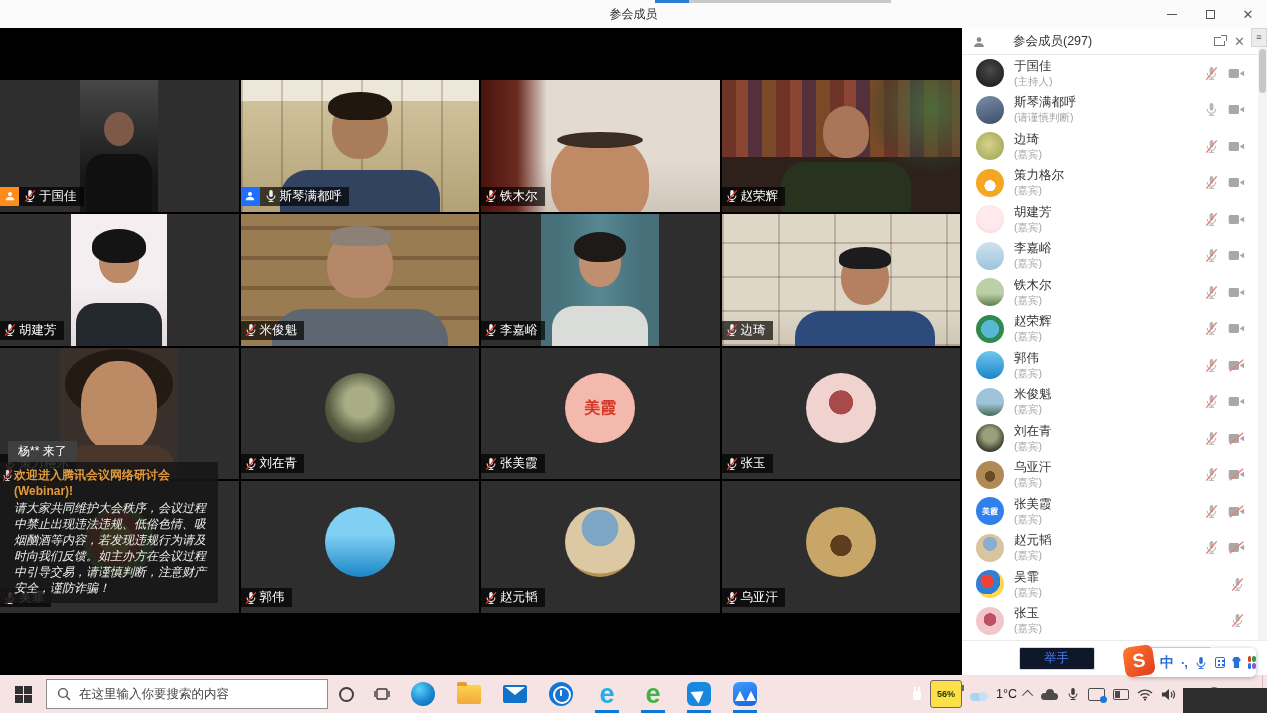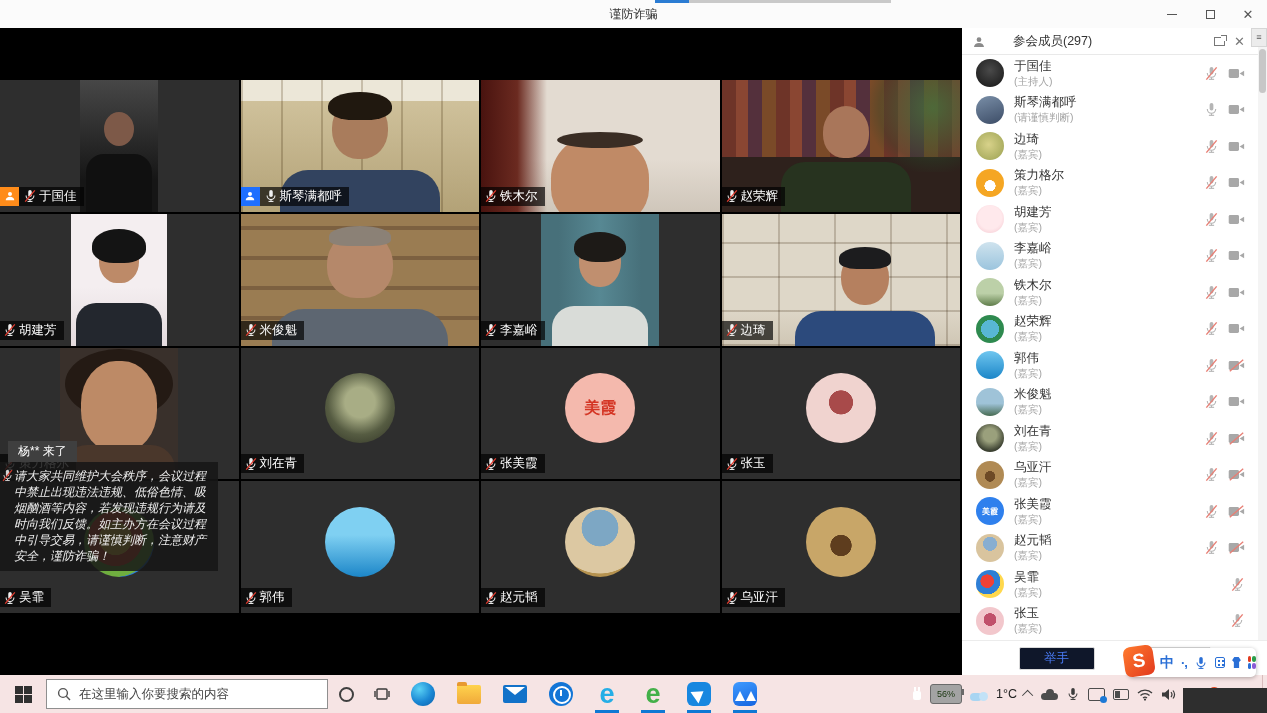--- a/index.html
+++ b/index.html
@@ -132,21 +132,21 @@
   .i-plane{width:24px;height:24px;border-radius:6px;background:#1787e0;display:flex;align-items:center;justify-content:center;}
   .i-plane::before{content:"";border-left:7px solid transparent;border-right:7px solid transparent;border-bottom:11px solid #fff;transform:rotate(55deg);}
   .i-meeting{width:24px;height:24px;border-radius:6px;background:linear-gradient(160deg,#3f9bff,#1464e0);display:flex;align-items:flex-end;justify-content:center;padding-bottom:5px;gap:1px;}
   .i-meeting::before,.i-meeting::after{content:"";border-left:5px solid transparent;border-right:5px solid transparent;border-bottom:10px solid #fff;}
 
   .tray{margin-left:auto;display:flex;align-items:center;gap:8px;padding-right:2px;}
   .tricon{display:flex;align-items:center;justify-content:center;}
   .t-plug{width:10px;height:15px;position:relative;}
   .t-plug::before{content:"";position:absolute;left:1px;top:4px;width:8px;height:9px;background:#fff;border-radius:2px;}
   .t-plug::after{content:"";position:absolute;left:2px;top:0;width:2px;height:4px;background:#fff;box-shadow:4px 0 0 #fff;}
-  .t-battery{width:32px;height:20px;border:1px solid #6a6a6a;border-radius:3px;background:#a3a3a3;color:#18340e;font-size:9px;font-weight:normal;display:flex;align-items:center;justify-content:center;position:relative;}
+  .t-battery{width:32px;height:28px;border:1px solid #6a6a6a;border-radius:3px;background:#fde047;color:#18340e;font-size:9px;font-weight:bold;display:flex;align-items:center;justify-content:center;position:relative;}
   .t-battery::after{content:"";position:absolute;right:-3px;top:4px;width:2px;height:6px;background:#6a6a6a;}
   .t-weather{width:18px;height:13px;position:relative;}
   .t-weather::before{content:"";position:absolute;left:0;bottom:0;width:12px;height:8px;border-radius:6px;background:#a9d5f2;}
   .t-weather::after{content:"";position:absolute;right:0;bottom:0;width:9px;height:9px;border-radius:50%;background:#c2e2f7;}
   .traytxt{font-size:12.5px;color:#222;}
   .t-chevron{width:8px;height:8px;border-left:1.6px solid #444;border-top:1.6px solid #444;transform:rotate(45deg) translateY(2px);}
   .t-cloud{width:17px;height:11px;position:relative;}
   .t-cloud::before{content:"";position:absolute;left:0;bottom:0;width:17px;height:7px;border-radius:5px;background:#4c4c4c;}
   .t-cloud::after{content:"";position:absolute;left:5px;bottom:3px;width:8px;height:8px;border-radius:50%;background:#4c4c4c;}
   .t-pcsync{width:17px;height:13px;border:1.5px solid #4c4c4c;border-radius:2px;position:relative;}
@@ -174,21 +174,21 @@
   .ime-grid i:nth-child(3){background:#2a6fd6;}.ime-grid i:nth-child(4){background:#8a5ad6;}
 </style>
 </head>
 <body>
 
 <div class="screen">
 
   <div class="titlebar">
     <div class="tabline-blue"></div>
     <div class="tabline-gray"></div>
-    <div class="ttl">谨防诈骗</div>
+    <div class="ttl">参会成员</div>
     <div class="winctrls">
       <div class="wbtn">
           <span class="min"></span>
         </div>
       <div class="wbtn">
           <span class="max"></span>
         </div>
       <div class="wbtn">
           <span class="cls">✕</span>
         </div>
@@ -481,20 +481,21 @@
         </div>
       <div class="toast">杨** 来了</div>
       <div class="warning">
         <span class="leak-mic" id="leak-mic"><svg width="13" height="13" viewBox="0 0 16 16">
    <rect x="6" y="1" width="4" height="8" rx="2" fill="#e8e8e8"></rect>
    <path d="M3.5 7.5a4.5 4.5 0 0 0 9 0" fill="none" stroke="#e8e8e8" stroke-width="1.2"></path>
    <line x1="8" y1="12" x2="8" y2="14.2" stroke="#e8e8e8" stroke-width="1.2"></line>
    <line x1="5.2" y1="14.2" x2="10.8" y2="14.2" stroke="#e8e8e8" stroke-width="1.2"></line>
    <line x1="2.5" y1="14.5" x2="13.5" y2="1.5" stroke="#e23b2e" stroke-width="1.5"></line>
             </svg></span>
+        <div class="wt">欢迎进入腾讯会议网络研讨会(Webinar)!</div>
         <div class="wb">请大家共同维护大会秩序，会议过程中禁止出现违法违规、低俗色情、吸烟酗酒等内容，若发现违规行为请及时向我们反馈。如主办方在会议过程中引导交易，请谨慎判断，注意财产安全，谨防诈骗！</div>
       </div>
     </div>
 
     <div class="panel">
       <div class="phead">
         <span class="picon" id="people-icon"><svg width="14" height="14" viewBox="0 0 16 16">
               <circle cx="8" cy="5.3" r="2.7" fill="#8a8a8a"></circle>
               <path d="M2.3 13.8c0-3.1 2.6-4.8 5.7-4.8s5.7 1.7 5.7 4.8z" fill="#8a8a8a"></path>
             </svg></span>

